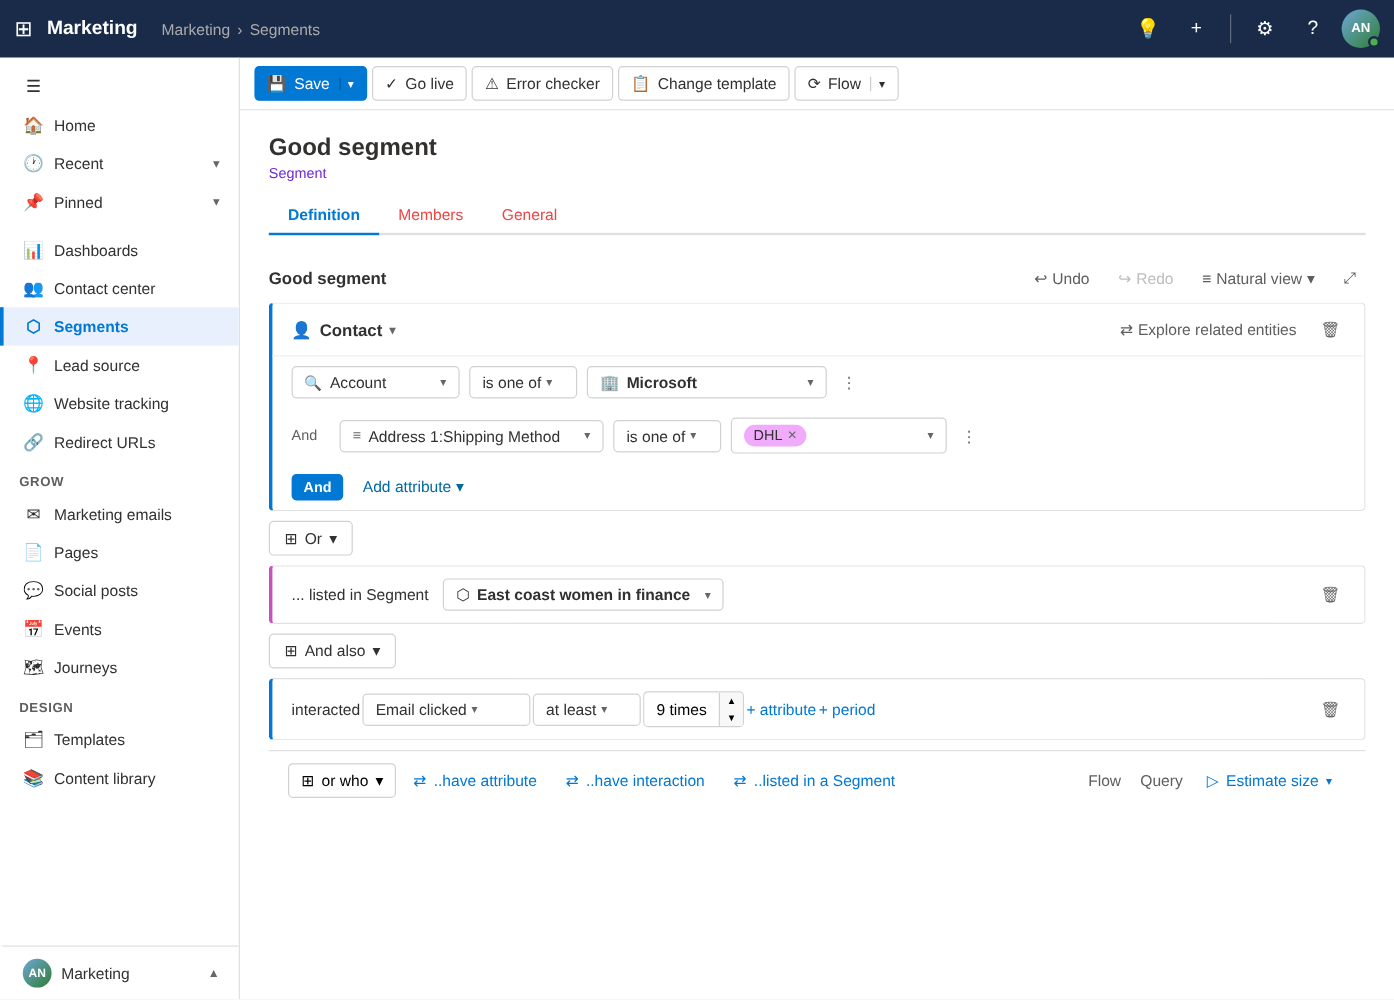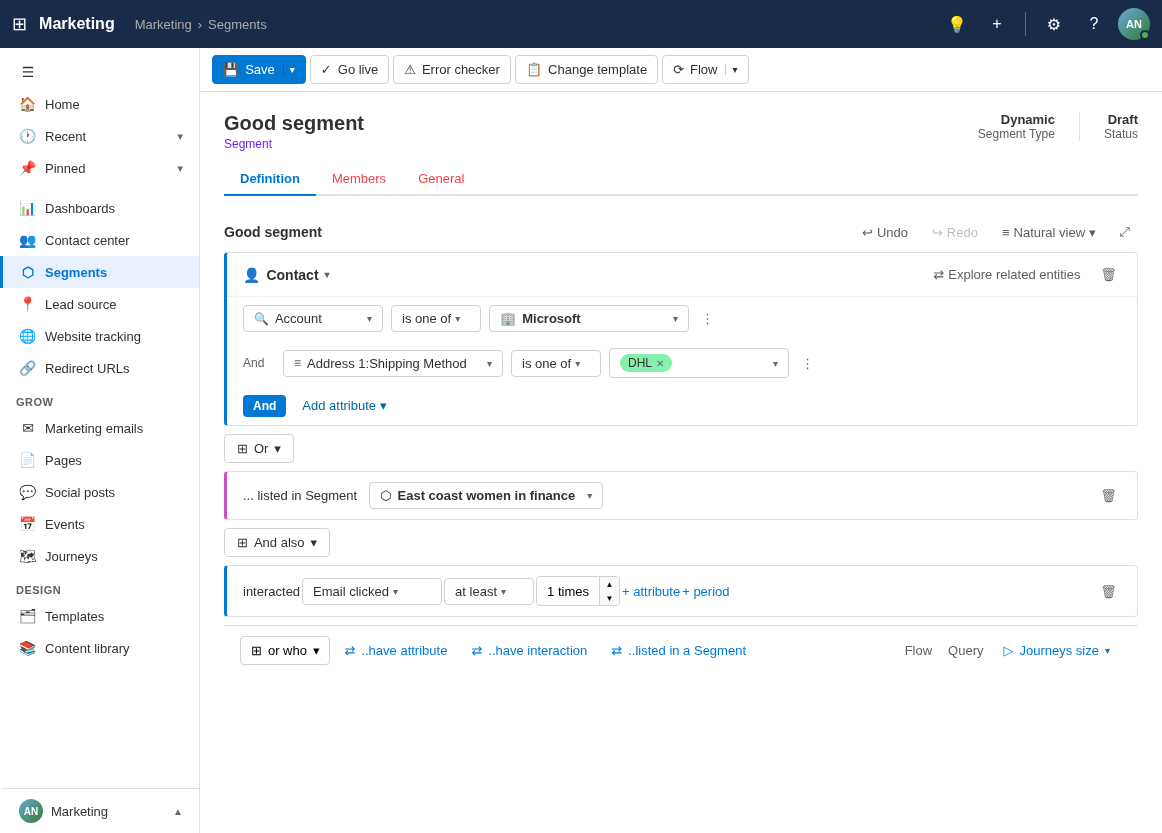--- a/index.html
+++ b/index.html
@@ -193,21 +193,21 @@
       font-size: 13px;
       color: #323130;
       min-width: 160px;
     }
     .value-select .vs-chevron { color: #666; font-size: 10px; }
 
     .value-tag {
       display: inline-flex;
       align-items: center;
       gap: 4px;
-      background: #86efac;
+      background: #f0abfc;
       border-radius: 12px;
       padding: 2px 8px;
       font-size: 12px;
     }
     .value-tag .tag-close { cursor: pointer; color: #666; font-size: 10px; }
 
     .more-options { cursor: pointer; color: #666; padding: 4px; border-radius: 4px; }
     .delete-btn { cursor: pointer; color: #666; padding: 4px; border-radius: 4px; }
 
     .add-condition-row { display: flex; align-items: center; gap: 8px; padding: 8px 16px; }
@@ -490,31 +490,20 @@
       </button>
     </div>
 
     <div class="content-area">
 
       <div class="page-header">
         <div class="page-header-left">
           <h1>Good segment</h1>
           <div class="subtitle">Segment</div>
         </div>
-        <div class="page-header-right">
-          <div class="page-header-meta">
-            <div class="meta-value">Dynamic</div>
-            <div class="meta-label">Segment Type</div>
-          </div>
-          <div class="page-header-divider"></div>
-          <div class="page-header-meta">
-            <div class="meta-value">Draft</div>
-            <div class="meta-label">Status</div>
-          </div>
-        </div>
       </div>
 
       <div class="tabs">
         <div class="tab active">Definition</div>
         <div class="tab">Members</div>
         <div class="tab">General</div>
       </div>
 
       <div class="segment-editor">
 
@@ -644,21 +633,21 @@
             <span class="interaction-label">interacted</span>
             <div class="operator-select" style="min-width:140px;">
               <span>Email clicked</span>
               <span class="os-chevron">▾</span>
             </div>
             <div class="operator-select">
               <span>at least</span>
               <span class="os-chevron">▾</span>
             </div>
             <div class="times-input">
-              <span class="times-value">1 times</span>
+              <span class="times-value">9 times</span>
               <div class="times-spinners">
                 <button class="times-spinner-btn">▲</button>
                 <button class="times-spinner-btn">▼</button>
               </div>
             </div>
             <a class="link-btn">+ attribute</a>
             <a class="link-btn">+ period</a>
             <span style="flex:1;"></span>
             <span class="delete-btn">🗑</span>
           </div>
@@ -684,21 +673,21 @@
               <span>..listed in a Segment</span>
             </button>
           </div>
           <div class="bottom-bar-right">
             <div class="flow-query-tabs">
               <span class="fq-tab">Flow</span>
               <span class="fq-tab">Query</span>
             </div>
             <button class="estimate-btn">
               <span>▷</span>
-              <span>Journeys size</span>
+              <span>Estimate size</span>
               <span class="chevron-down-sm">▾</span>
             </button>
           </div>
         </div>
 
       </div>
     </div>
   </div>
 </div>
 

